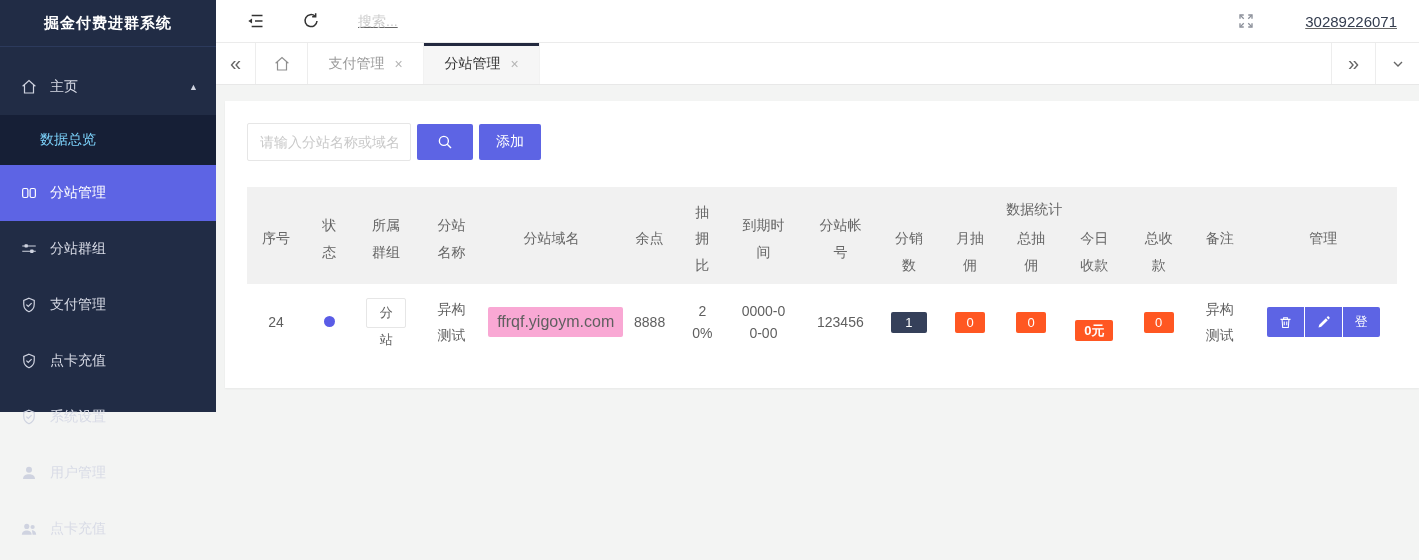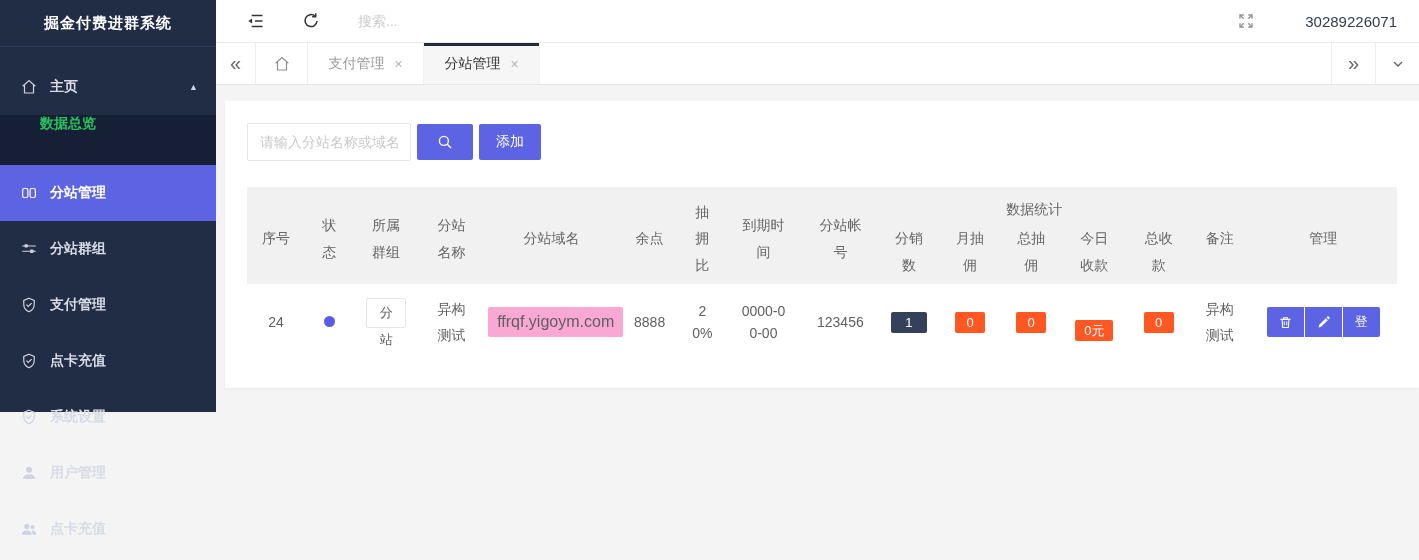--- a/index.html
+++ b/index.html
@@ -5,38 +5,38 @@
   * { margin:0; padding:0; box-sizing:border-box; }
   html,body { width:1419px; height:560px; overflow:hidden; }
   body { font-family:"Liberation Sans","DejaVu Sans",sans-serif; font-size:14px; color:#666;
          display:flex; background:#f3f4f3; }
   svg { display:block; }
 
   
   .sidebar { width:216px; min-width:216px; background:#212c45; color:#e6e8ef; height:412px; }
   .side-title { height:47px; line-height:46px; text-align:center; color:#fff; font-weight:bold;
                 font-size:15px; border-bottom:1px solid #2c3a5c; letter-spacing:1px; }
-  .nav { padding-top:12px;font-weight:bold; }
+  .nav { padding-top:12px; }
   .nav-item { height:56px; display:flex; align-items:center; padding:0 18px; cursor:pointer;
               color:#d8dbe6; position:relative; }
   .nav-item .nav-ic { width:22px; height:22px; margin-right:10px; display:flex; align-items:center;
                       justify-content:center; color:#cfd3e0; }
   .nav-item .nav-label { font-size:14px; }
   .nav-caret { position:absolute; right:18px; font-size:9px; color:#cfd3e0; }
-  .nav-sub { height:50px; background:#161f36; display:flex; align-items:flex-start;
-             padding-left:40px; color:#22c55e; cursor:pointer; }
+  .nav-sub { height:50px; background:#161f36; display:flex; align-items:center;
+             padding-left:40px; color:#7dd3fc; cursor:pointer; }
   .nav-item.active { background:#5d64e4; color:#fff; }
   .nav-item.active .nav-ic { color:#fff; }
 
   
   .main { flex:1; display:flex; flex-direction:column; height:560px; background:#f3f4f3; }
 
   
   .topbar { height:43px; background:#fff; border-bottom:1px solid #ebebeb; display:flex;
-            align-items:center; padding:0 18px 0 28px; }
+            align-items:center; padding:0 18px 0 28px;text-decoration:underline; }
   .tb-ic { width:22px; height:22px; color:#333; cursor:pointer; display:flex; align-items:center;
            justify-content:center; }
   .tb-ic + .tb-ic { margin-left:34px; }
   .tb-search { border:none; outline:none; font-size:14px; color:#666; margin-left:36px; width:220px; }
   .tb-search::placeholder { color:#ccc; }
   .tb-spacer { flex:1; }
   .tb-full { color:#8a8f99; margin-right:48px; cursor:pointer; }
   .tb-phone { font-size:15px; color:#333c4e; cursor:pointer; padding-right:4px; }
 
   
@@ -88,21 +88,21 @@
   .status-dot { display:inline-block; width:11px; height:11px; border-radius:50%; background:#5a5ce6; }
   .group-tag { display:inline-block; width:40px; height:30px; line-height:27px; padding:0 12px;
                border:1px solid #e6e6e6; border-radius:2px; font-size:13px; color:#5f5f5f;
                word-break:break-all; overflow:visible; text-align:center; }
   .domain-tag { display:inline-block; background:#f9a8d4; color:#5f5f5f; font-size:16px;
                 padding:6px 9px; border-radius:2px; }
   .badge { display:inline-block; min-width:30px; padding:2px 9px; border-radius:2px; color:#fff;
            font-size:13px; line-height:17px; }
   .badge-dark { background:#35405a; min-width:36px; }
   .badge-orange { background:#ff5722; }
-  .badge-today { position:relative; top:8px; }
+  .badge-today { position:relative; top:8px;font-weight:bold; }
   .act-group { display:flex; justify-content:center; }
   .act-btn { width:37px; height:30px; background:#5d64e4; border:none; color:#fff; cursor:pointer;
              display:flex; align-items:center; justify-content:center; font-size:13px; }
   .act-btn + .act-btn { margin-left:1px; }
   .act-btn:first-child { border-radius:2px 0 0 2px; }
   .act-btn:last-child { border-radius:0 2px 2px 0; }
 </style>
 </head>
 <body>
 

